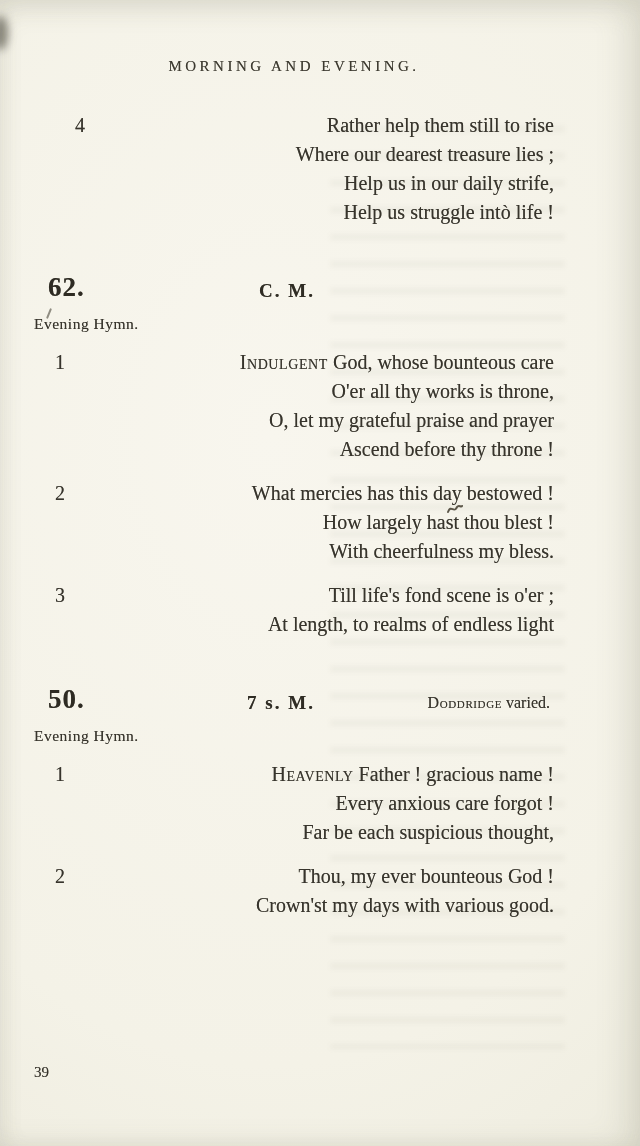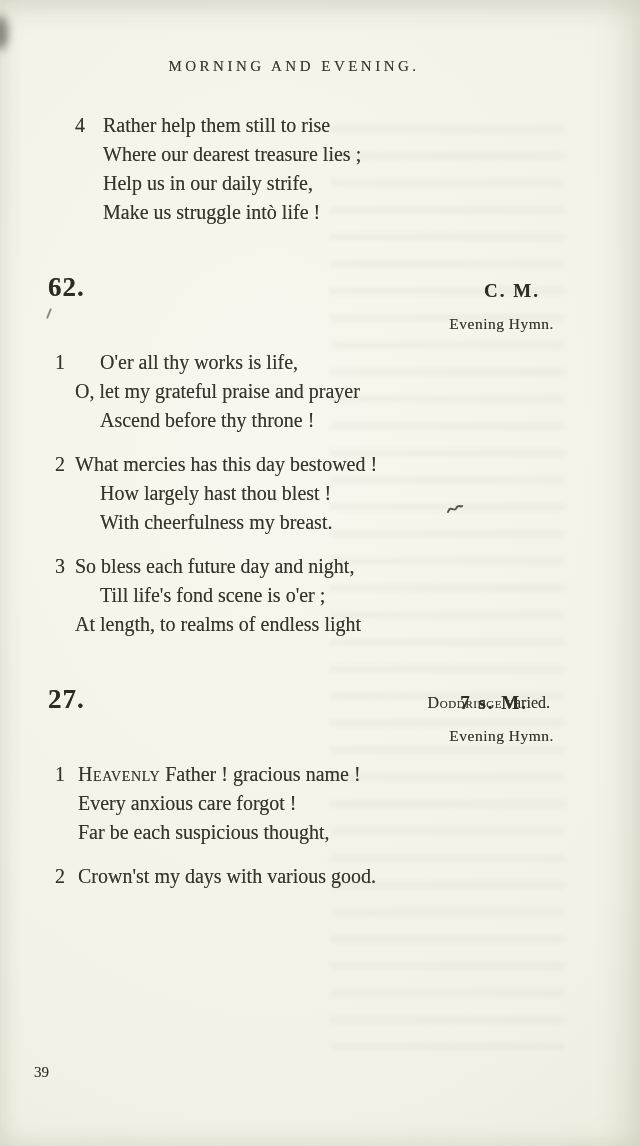--- a/index.html
+++ b/index.html
@@ -29,47 +29,47 @@
   }
   .content { width:520px; margin-left:34px; position:relative; }
 
   .running-header {
     margin-top:57px; text-align:center;
     font-size:15px; line-height:18px; letter-spacing:3.5px; color:#3d3a30;
   }
 
   .verse { position:relative; font-size:20px; line-height:29px; }
   .vnum { position:absolute; top:0; }
-  .vline { white-space:nowrap; }
+  .vline { white-space:nowrap;text-align:right; }
   .indent { margin-left:25px; }
   .sc { font-variant:small-caps; letter-spacing:0.6px; }
 
   
   .verse-top { margin-top:36px; margin-left:69px; }
   .verse-top .vnum { left:-28px; }
 
   
   .verse-cm { margin-left:41px; }
   .verse-cm .vnum { left:-20px; }
   .verse-7s { margin-left:44px; }
   .verse-7s .vnum { left:-23px; }
 
   .hymn-head { position:relative; margin-top:48px; height:34px; }
   .hymn-num {
     position:absolute; left:14px; top:-3px;
     font-size:27px; font-weight:bold; letter-spacing:1px; color:#2e2b23;
   }
   .hymn-meter {
-    position:absolute; top:5px; left:0; text-align:right;
+    position:absolute; top:5px; left:0; text-align:center;
     font-size:19px; font-weight:bold; letter-spacing:2px; color:#2f2c24;
   }
   .meter-62 { right:14px; }
   .meter-63 { right:26px; }
   .hymn-attrib { position:absolute; right:4px; top:7px; font-size:16px; }
-  .hymn-subtitle { margin-top:6px; text-align:right; font-size:15.5px; line-height:18px; letter-spacing:0.5px; }
+  .hymn-subtitle { margin-top:6px; text-align:left; font-size:15.5px; line-height:18px; letter-spacing:0.5px; }
 
   .hymn .verse { margin-top:15px; }
   .hymn .verse:first-of-type { margin-top:20px; }
 
   .page-number {
     position:absolute; left:34px; width:520px; top:1064px;
     text-align:left; font-size:15px;
   }
   .pen-tick {
     position:absolute; left:48px; top:308px; width:2px; height:11px;
@@ -91,70 +91,71 @@
   <div class="content">
 
     <div class="running-header">MORNING AND EVENING.</div>
 
     <section>
       <div class="verse verse-top">
         <span class="vnum">4</span>
         <div class="vline">Rather help them still to rise</div>
         <div class="vline">Where our dearest treasure lies ;</div>
         <div class="vline">Help us in our daily strife,</div>
-        <div class="vline">Make us struggle intò life !</div>
+        <div class="vline">Help us struggle intò life !</div>
       </div>
     </section>
 
     <section class="hymn">
       <div class="hymn-head">
         <span class="hymn-num">62.</span>
         <span class="hymn-meter meter-62">C. M.</span>
       </div>
       <div class="hymn-subtitle">Evening Hymn.</div>
 
       <div class="verse verse-cm">
         <span class="vnum">1</span>
-        <div class="vline indent">O'er all thy works is life,</div>
+        <div class="vline"><span class="sc">Indulgent</span><span> God, whose bounteous care</span></div>
+        <div class="vline indent">O'er all thy works is throne,</div>
         <div class="vline">O, let my grateful praise and prayer</div>
         <div class="vline indent">Ascend before thy throne !</div>
       </div>
 
       <div class="verse verse-cm">
         <span class="vnum">2</span>
         <div class="vline">What mercies has this day bestowed !</div>
         <div class="vline indent">How largely hast thou blest !</div>
-        <div class="vline indent">With cheerfulness my breast.</div>
+        <div class="vline indent">With cheerfulness my bless.</div>
       </div>
 
       <div class="verse verse-cm">
         <span class="vnum">3</span>
-        <div class="vline">So bless each future day and night,</div>
         <div class="vline indent">Till life's fond scene is o'er ;</div>
         <div class="vline">At length, to realms of endless light</div>
       </div>
     </section>
 
     <section class="hymn">
       <div class="hymn-head">
-        <span class="hymn-num">27.</span>
+        <span class="hymn-num">50.</span>
         <span class="hymn-meter meter-63">7 s. M.</span>
         <span class="hymn-attrib"><span class="sc">Doddridge</span><span> varied.</span></span>
       </div>
       <div class="hymn-subtitle">Evening Hymn.</div>
 
       <div class="verse verse-7s">
         <span class="vnum">1</span>
         <div class="vline"><span class="sc">Heavenly</span><span> Father ! gracious name !</span></div>
         <div class="vline">Every anxious care forgot !</div>
         <div class="vline">Far be each suspicious thought,</div>
       </div>
 
       <div class="verse verse-7s">
         <span class="vnum">2</span>
+        <div class="vline">Thou, my ever bounteous God !</div>
         <div class="vline">Crown'st my days with various good.</div>
       </div>
     </section>
 
   </div>
 
   <div class="page-number">39</div>
 </div>
 
 </body></html>

